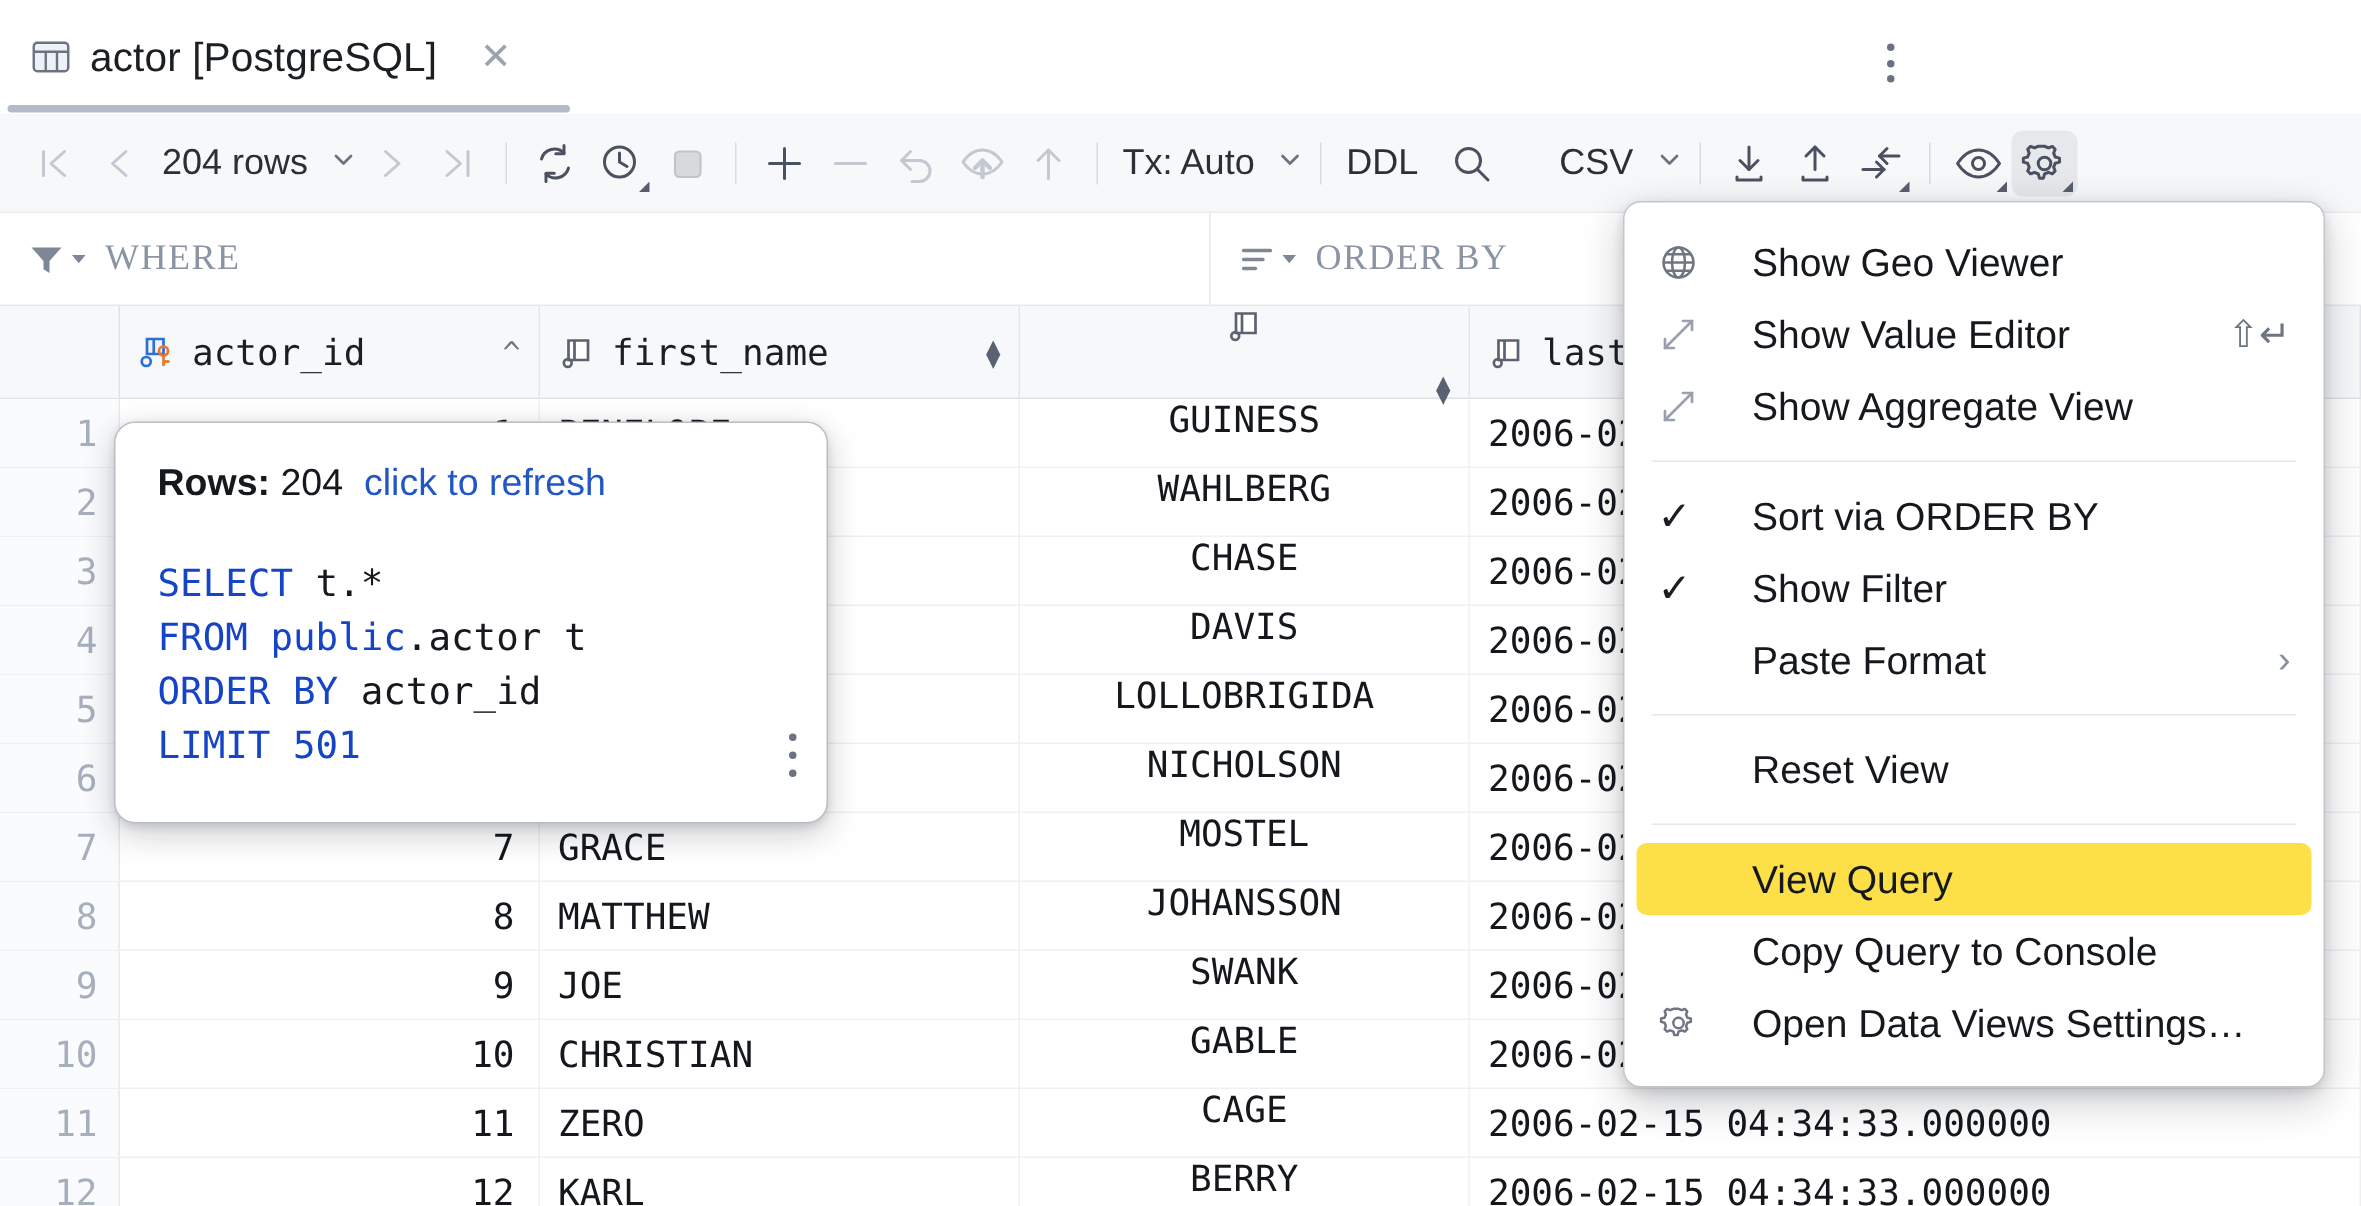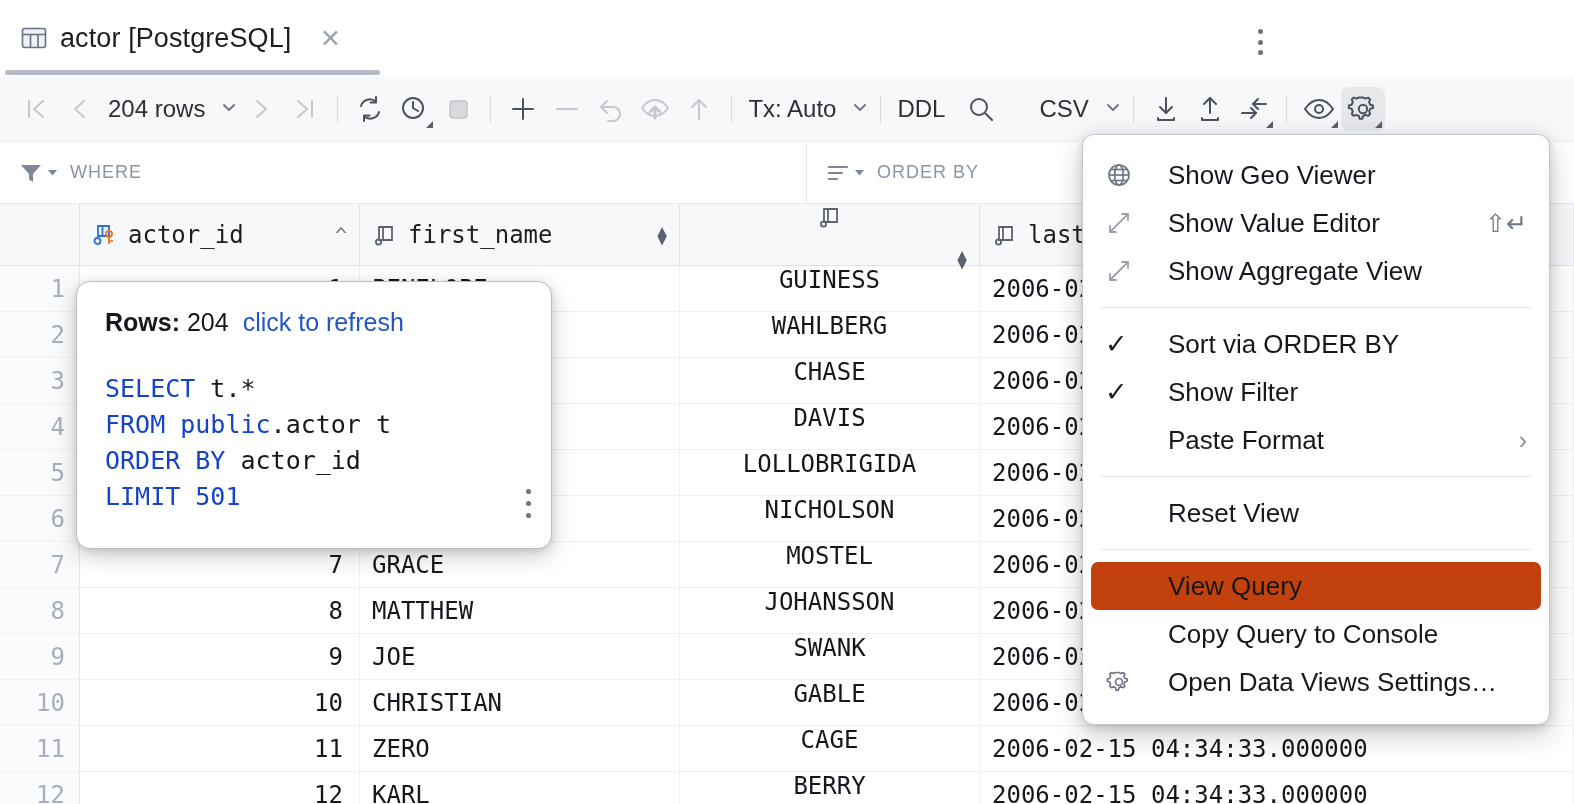--- a/index.html
+++ b/index.html
@@ -66,22 +66,22 @@
   
   .filterbar {
     position: absolute; left: 0; top: 142px; width: 1574px; height: 62px;
     background: #ffffff; display: flex; align-items: center;
     border-bottom: 1px solid #e7e9ec;
   }
   .fb-cell { display: flex; align-items: center; height: 62px; padding: 0 18px; gap: 12px; cursor: text; }
   .fb-cell.where { width: 806px; }
   .fb-cell.order { width: 768px; border-left: 1px solid #e7e9ec; }
   .fb-label {
-    font-family: Liberation Sans, sans-serif;
-    font-size: 18px; color: #8a94a3; letter-spacing: 1px;
+    font-family: Liberation Serif, serif;
+    font-size: 24px; color: #8a94a3; letter-spacing: 1px;
   }
 
   
   .grid { position: absolute; left: 0; top: 204px; width: 1574px; height: 600px; overflow: hidden; }
   .hdr { display: flex; height: 62px; background: #f7f8fa; border-bottom: 1px solid #dfe2e7; }
   .hdr .cell {
     display: flex; align-items: center; border-right: 1px solid #e3e6ea;
     font-family: "DejaVu Sans Mono", monospace; font-size: 24px; color: #1b1f23;
     padding: 0 12px; gap: 10px; position: relative; cursor: pointer;
   }
@@ -141,21 +141,21 @@
   }
   .mi {
     display: flex; align-items: center; height: 48px; padding: 0 22px;
     font-size: 26px; color: #15181d; cursor: pointer; position: relative;
   }
   .mi .lead { width: 46px; flex: 0 0 46px; display: flex; align-items: center; color: #6f7683; }
   .mi .lead .check { font-size: 27px; color: #1b1f23; }
   .mi .mlabel { white-space: nowrap; margin-left: 17px; }
   .mi .acc { margin-left: auto; color: #6f7683; font-size: 25px; display: flex; gap: 4px; align-items: center; }
   .mi .submark { margin-left: auto; color: #8b919c; font-size: 25px; }
-  .mi.sel { background: #c2410c; border-radius: 7px; margin: 0 8px; padding: 5px 14px; align-items: center; }
+  .mi.sel { background: #fde047; border-radius: 7px; margin: 0 8px; padding: 5px 14px; align-items: center; }
   .msep { height: 1px; background: #e6e8ec; margin: 12px 18px; }
 </style>
 </head>
 <body>
 
 <div id="app">
 
   <div class="tabbar">
     <div class="tab">
       <span class="tab-icon">

